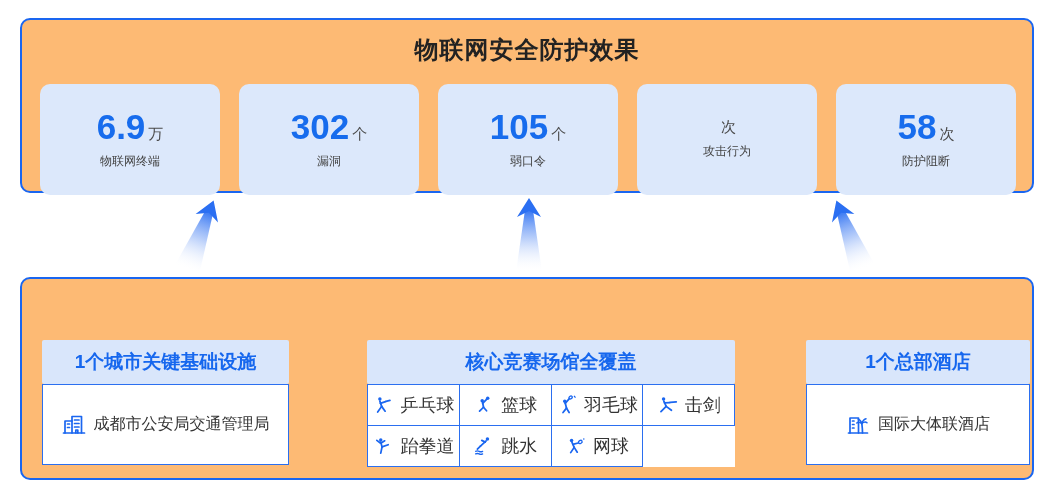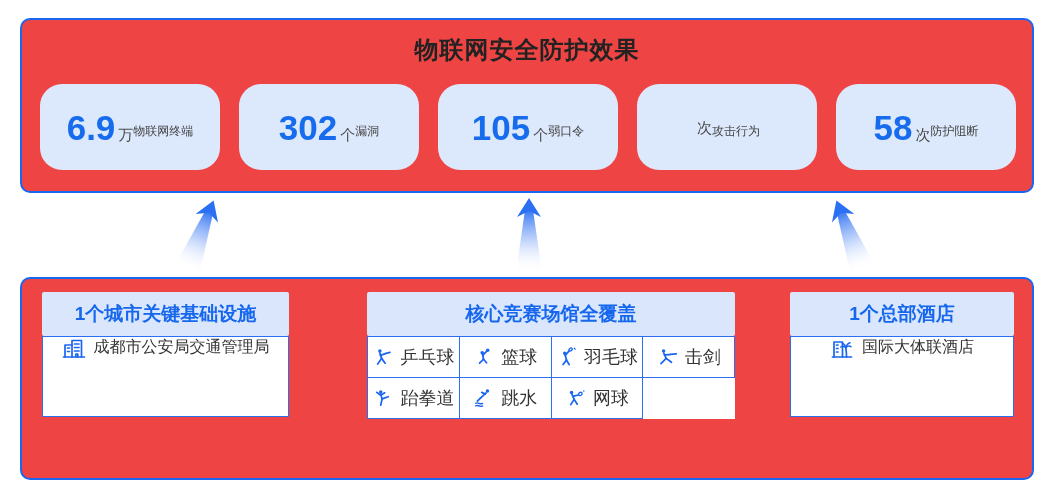--- a/index.html
+++ b/index.html
@@ -1,44 +1,44 @@
 <!DOCTYPE html>
 <html><head>
 <meta charset="utf-8">
 <style>
   html,body{margin:0;padding:0;background:#ffffff;}
   body{font-family:"Liberation Sans","DejaVu Sans",sans-serif;}
   .canvas{position:relative;width:1060px;height:495px;background:#ffffff;overflow:hidden;}
 
-  .panel{position:absolute;left:20px;width:1014px;border:2px solid #1a66f0;border-radius:10px;background:#ef4444;box-sizing:border-box;text-decoration:underline;}
+  .panel{position:absolute;left:20px;width:1014px;border:2px solid #1a66f0;border-radius:10px;background:#fdba74;box-sizing:border-box;text-decoration:underline;}
   .panel.top{top:18px;height:175px;}
   .panel.bottom{top:277px;height:203px;}
 
   .panel-title{margin:0;text-align:center;font-size:24px;font-weight:bold;color:#222222;letter-spacing:1px;}
   .top-title{position:absolute;top:14px;left:0;right:0;}
   .bottom-title{position:absolute;bottom:13px;left:0;right:0;}
 
   .stats{position:absolute;top:64px;left:18px;right:16px;display:flex;justify-content:space-between;}
-  .stat-card{width:180px;height:86px;background:#dce8fb;border-radius:22px;display:flex;flex-direction:row;align-items:center;justify-content:center;}
+  .stat-card{width:180px;height:111px;background:#dce8fb;border-radius:10px;display:flex;flex-direction:column;align-items:center;justify-content:center;}
   .stat-value-row{display:flex;align-items:baseline;line-height:1;}
   .stat-value{font-size:35px;font-weight:bold;color:#176ced;}
   .stat-unit{font-size:15px;color:#4a4a4a;margin-left:3px;}
   .stat-label{margin-top:9px;font-size:12px;color:#434343;}
 
   .arrow{position:absolute;top:197px;width:56px;height:78px;}
   .arrow-left{left:172px;transform:rotate(21deg);}
   .arrow-mid{left:501px;}
   .arrow-right{left:822px;transform:rotate(-21deg);}
 
   .zone-card{position:absolute;top:13px;box-sizing:border-box;}
   .zone-card.left{left:20px;width:247px;}
   .zone-card.mid{left:300px;width:413px;padding-left:45px;}
-  .zone-card.right{left:768px;width:224px;}
-  .zone-header{height:44px;line-height:44px;background:#d9e6fb;text-align:center;font-size:19px;font-weight:bold;color:#1667ee;border-radius:2px;}
-  .zone-body{height:81px;border:1px solid #2b6ff0;background:#ffffff;display:flex;align-items:flex-start;justify-content:center;gap:8px;box-sizing:border-box;}
+  .zone-card.right{left:784px;width:224px;}
+  .zone-header{height:44px;line-height:44px;background:#d9e6fb;text-align:center;font-size:19px;font-weight:bold;color:#1667ee;border-radius:2px;margin-top:48px;}
+  .zone-body{height:81px;border:1px solid #2b6ff0;background:#ffffff;display:flex;align-items:center;justify-content:center;gap:8px;box-sizing:border-box;}
   .zone-body .site-label{font-size:16px;color:#333333;}
 
   .venue-grid{display:grid;grid-template-columns:repeat(4,1fr);border-left:1px solid #2b6ff0;border-top:1px solid #2b6ff0;background:#ffffff;}
   .venue-cell{height:41px;border-right:1px solid #2b6ff0;border-bottom:1px solid #2b6ff0;display:flex;align-items:center;justify-content:center;gap:7px;box-sizing:border-box;}
   .venue-cell .venue-label{font-size:18px;color:#333333;}
 
   .icon{flex:0 0 auto;display:block;}
 </style>
 </head>
 <body>

